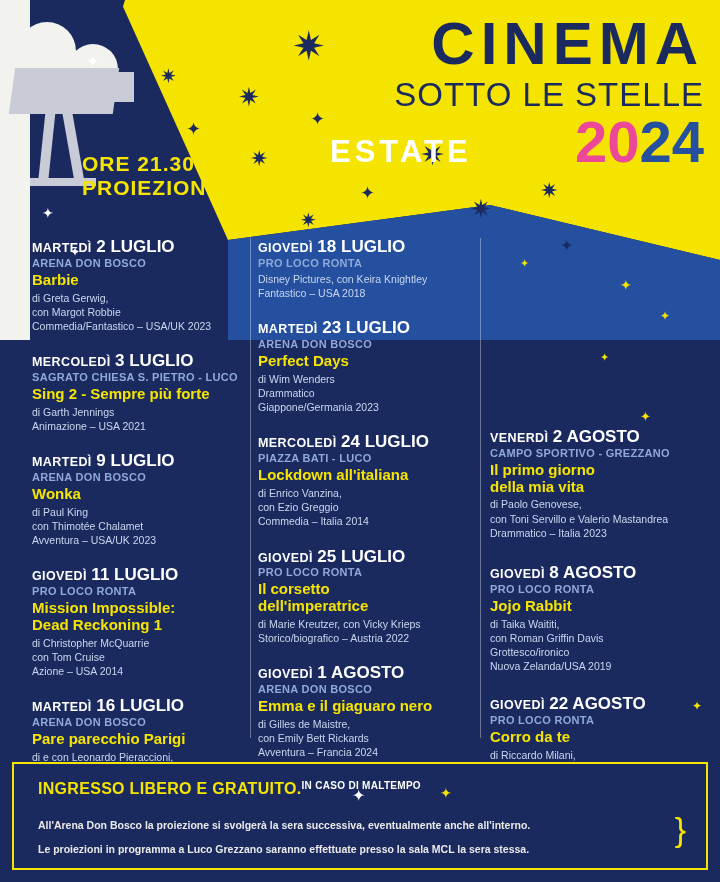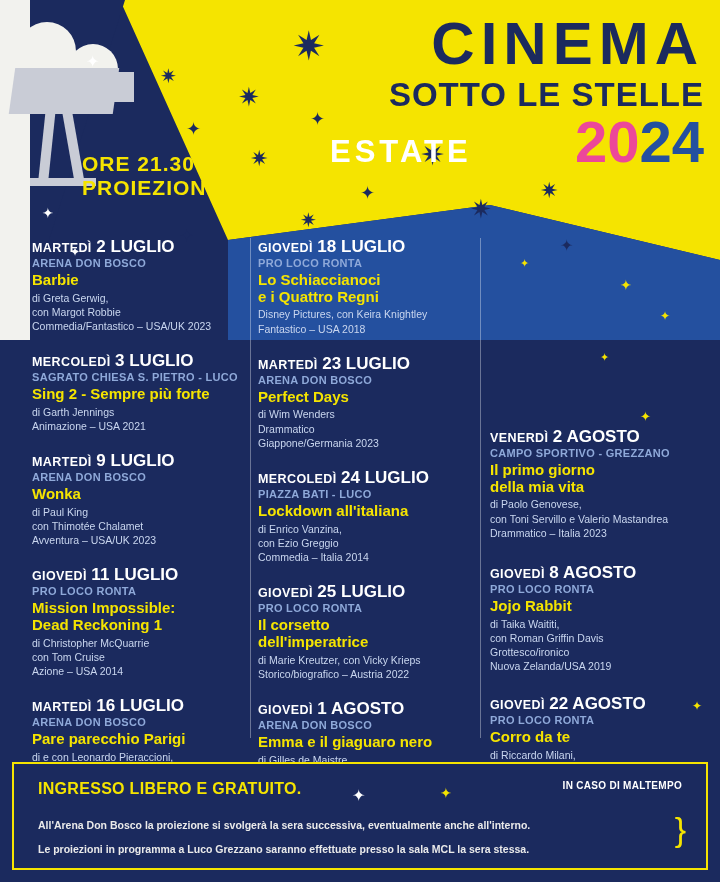--- a/index.html
+++ b/index.html
@@ -93,21 +93,21 @@
     position: absolute; top: 14px; left: 330px;
     width: 380px;
     text-align: right;
     line-height: 1;
   }
   .t-cinema {
     font-size: 60px; font-weight: bold; letter-spacing: 6px;
     color: #1b2a5e; padding-right: 6px;
   }
   .t-sotto {
-    font-size: 33px; font-weight: bold; letter-spacing: 1px;
+    font-size: 33px; font-weight: normal; letter-spacing: 1px;
     color: #1b2a5e; margin-top: 4px; padding-right: 6px;
   }
   .t-row3 {
     display: flex; align-items: flex-end; justify-content: space-between;
     margin-top: 2px; padding-right: 6px;
   }
   .t-estate {
     font-size: 31px; font-weight: bold; letter-spacing: 4px;
     color: #ffffff; margin-right: 14px; margin-bottom: 4px;
   }
@@ -177,21 +177,21 @@
   }
   
   .footer {
     position: absolute; left: 12px; top: 762px;
     width: 696px; height: 108px;
     background: #1b2a5e;
     border: 2px solid #f5e400;
   }
   .f-row1 {
     position: absolute; top: 16px; left: 0; width: 100%;
-    display: flex; justify-content: space-between;
+    display: flex; justify-content: flex-start;
     padding: 0 24px;
   }
   .f-free {
     color: #f5e400; font-size: 16px; font-weight: bold; letter-spacing: 0.3px;
   }
   .f-malt {
     color: #ffffff; font-size: 10px; font-weight: bold; letter-spacing: 0.3px;
   }
   .f-note {
     position: absolute; left: 24px; width: 650px;
@@ -304,22 +304,20 @@
         <div class="e-meta" style="white-space:pre-line">di e con Leonardo Pieraccioni,
 Nino Frassica e Chiara Francini
 Commedia – Italia 2024</div>
       </div>
     </div>
 
     <div class="col col2">
       <div class="entry">
         <div class="e-date"><span class="dow">GIOVEDÌ</span> <span class="day">18 LUGLIO</span></div>
         <div class="e-place">PRO LOCO RONTA</div>
-        <div class="e-title" style="white-space:pre-line">Lo Schiaccianoci
-e i Quattro Regni</div>
         <div class="e-meta" style="white-space:pre-line">Disney Pictures, con Keira Knightley
 Fantastico – USA 2018</div>
       </div>
       <div class="entry">
         <div class="e-date"><span class="dow">MARTEDÌ</span> <span class="day">23 LUGLIO</span></div>
         <div class="e-place">ARENA DON BOSCO</div>
         <div class="e-title" style="white-space:pre-line">Perfect Days</div>
         <div class="e-meta" style="white-space:pre-line">di Wim Wenders
 Drammatico
 Giappone/Germania 2023</div>

